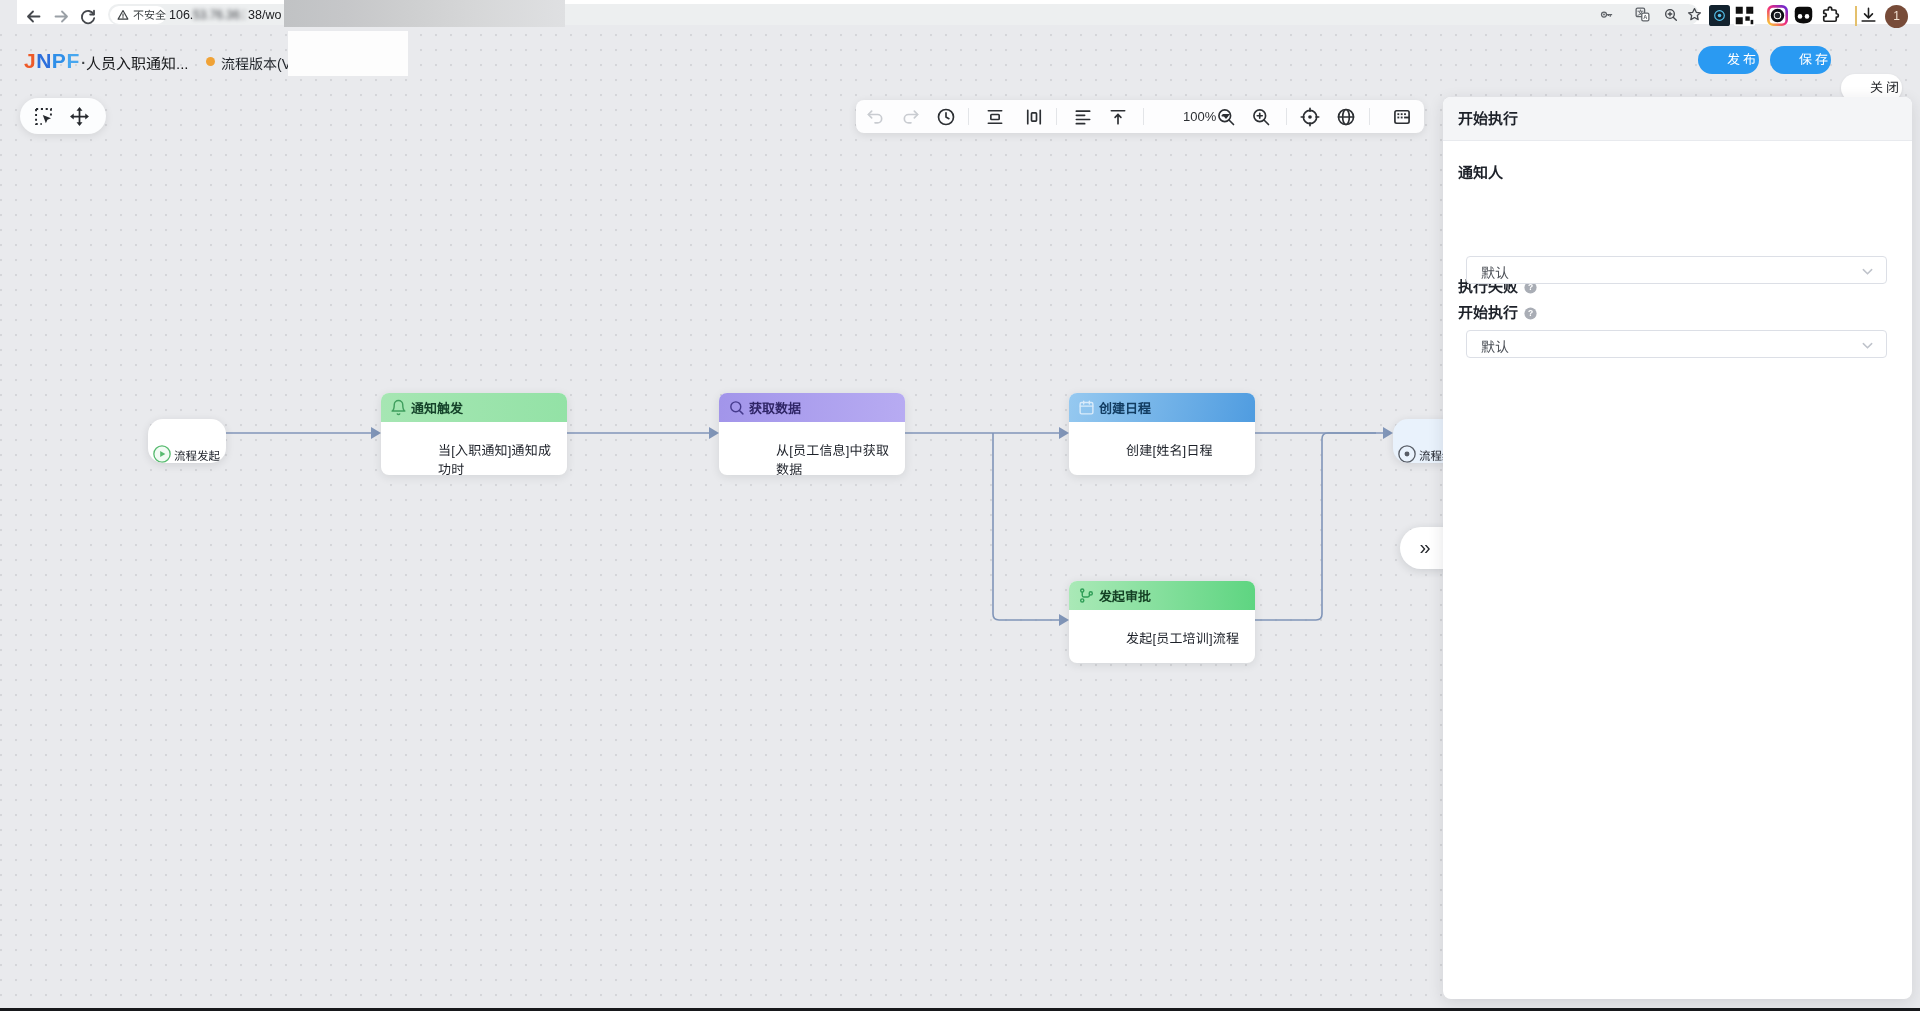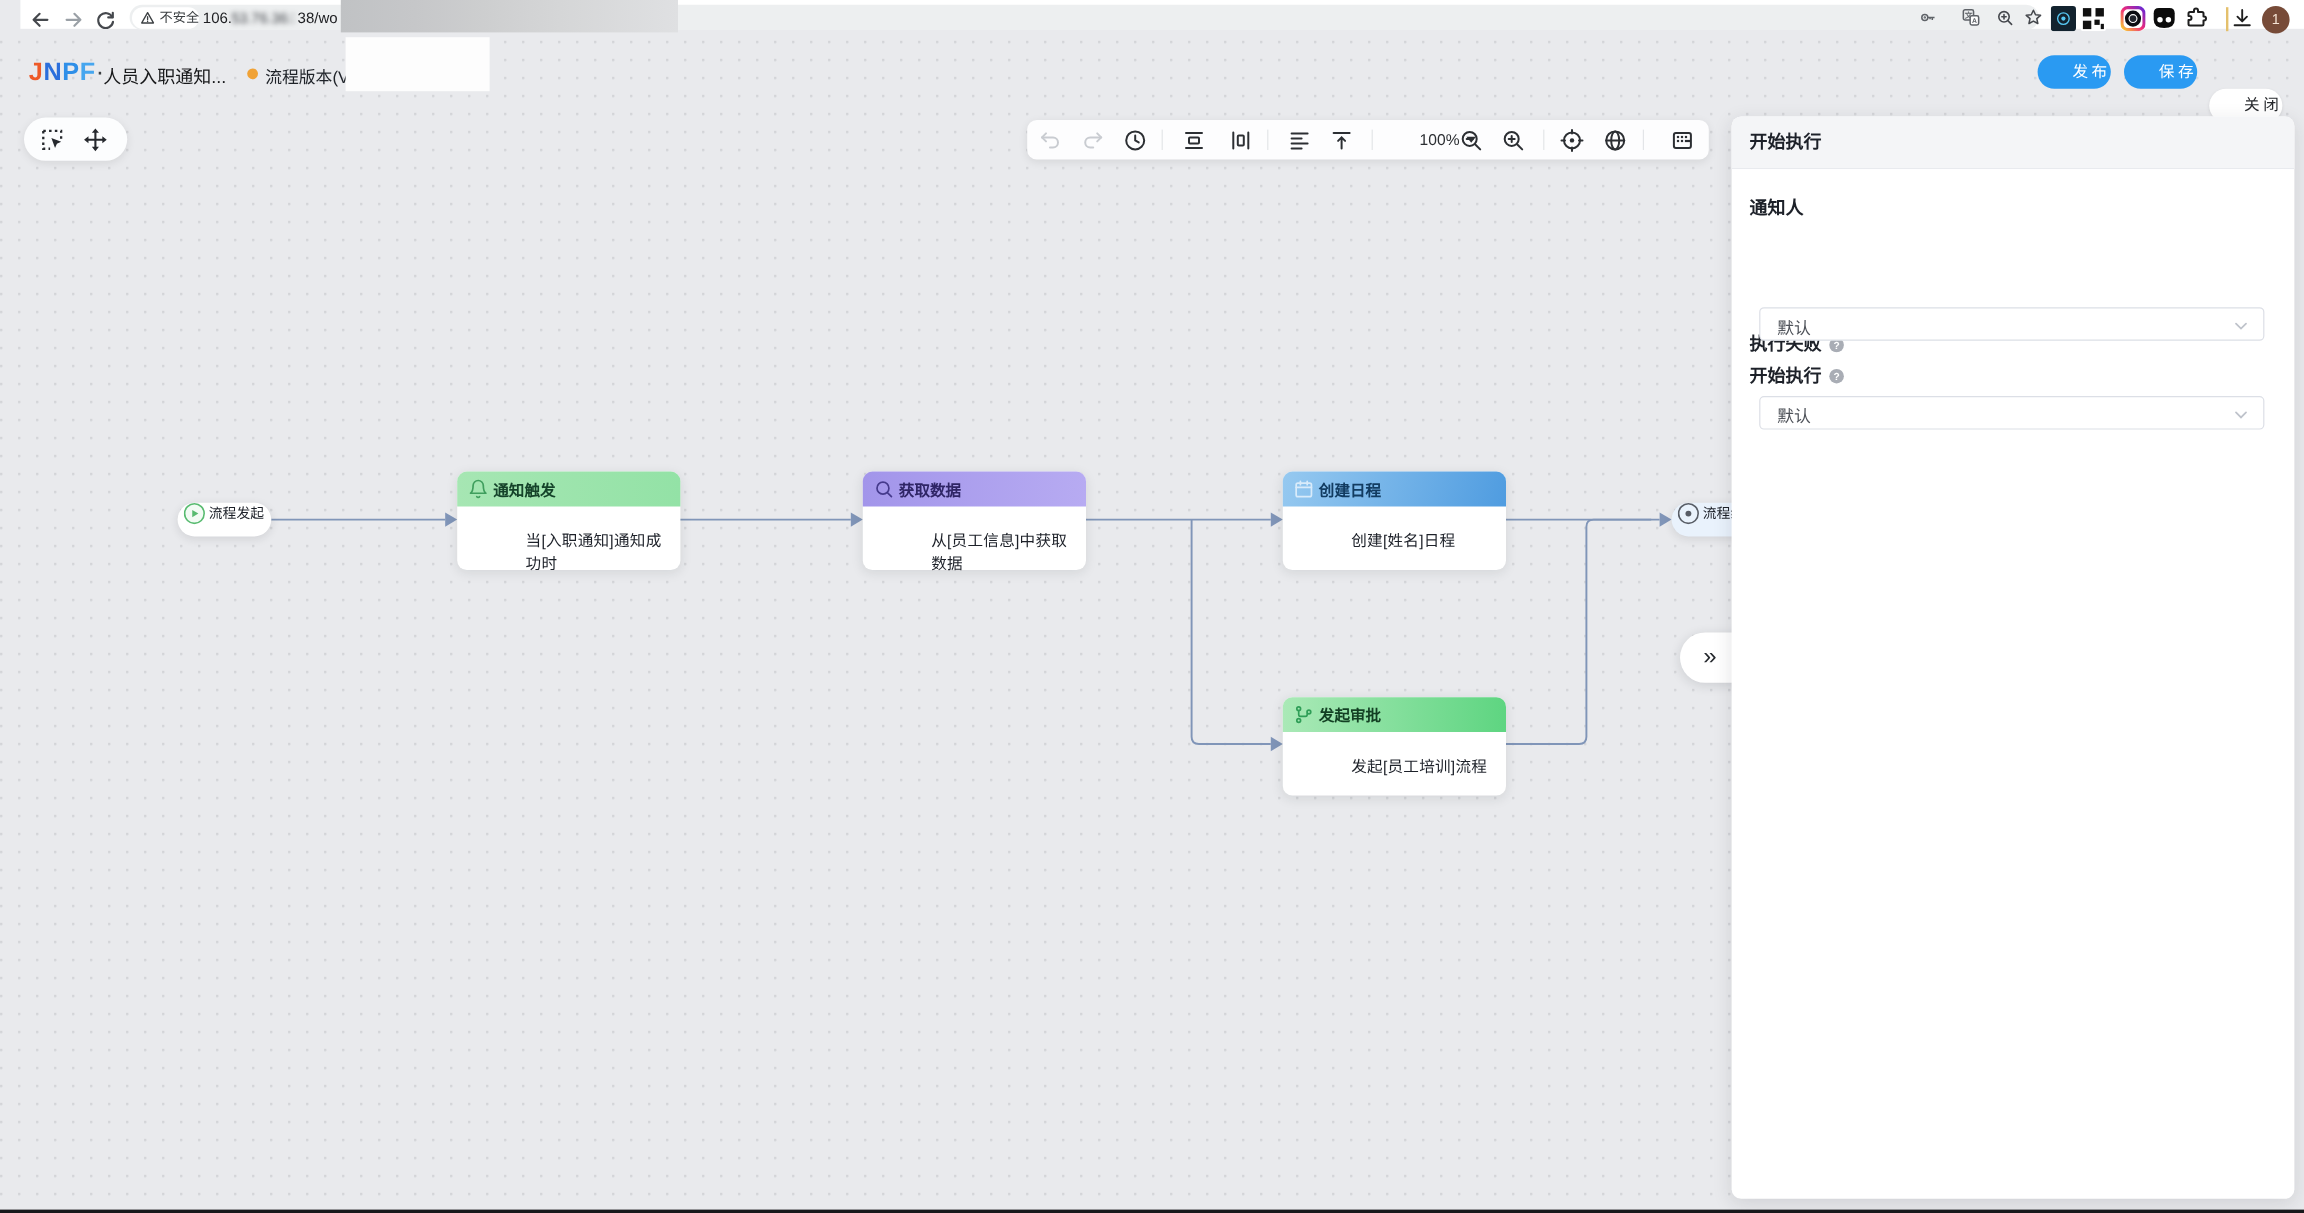--- a/index.html
+++ b/index.html
@@ -35,21 +35,21 @@
   #toolbar { position:absolute; left:856px; top:100px; width:568px; height:33px; background:#fdfdfe; border-radius:8px; box-shadow:0 2px 8px rgba(0,0,0,.09); z-index:10; }
   .tsep { position:absolute; top:8px; width:1px; height:17px; background:#e3e5e8; }
   #zoomtxt { position:absolute; left:305px; top:9px; font-size:13px; color:#2c2f33;margin-left:22px; }
 
   
   .card { position:absolute; width:186px; height:82px; border-radius:8px; background:#fff; box-shadow:0 2px 10px rgba(31,35,41,.10); z-index:5; }
   .chead { height:29px; border-radius:8px 8px 0 0; display:flex; align-items:center; padding-left:9px; }
   .chead svg { margin-right:4px; }
   .ctitle { font-size:13px; font-weight:bold; }
   .cbody { padding:18px 8px 0 9px; font-size:13px; color:#1d2129; letter-spacing:0.2px;margin-left:48px;}
-  .pill { position:absolute; height:28px; background:#fff; border-radius:15px; box-shadow:0 2px 8px rgba(31,35,41,.12); display:flex; align-items:flex-start; z-index:5; font-size:11.5px; color:#1d2129; white-space:nowrap; overflow:hidden; }
+  .pill { position:absolute; height:44px; background:#fff; border-radius:15px; box-shadow:0 2px 8px rgba(31,35,41,.12); display:flex; align-items:flex-end; z-index:5; font-size:11.5px; color:#1d2129; white-space:nowrap; overflow:hidden; }
 
   
   #panel { position:absolute; left:1443px; top:97px; width:469px; height:902px; background:#fff; border-radius:8px; box-shadow:0 4px 16px rgba(31,35,41,.12); z-index:20; }
   #ptitle { height:44px; background:#f4f5f7; border-bottom:1px solid #e8eaee; border-radius:8px 8px 0 0; line-height:44px; padding-left:15px; font-size:15px; font-weight:bold; color:#1d2129; }
   .plabel { position:absolute; left:15px; font-size:15px; font-weight:bold; color:#1d2129; }
   .pinput { position:absolute; left:23px; width:421px; height:28px; border:1px solid #dcdfe6; border-radius:4px; background:#fff; }
   .qicon { display:inline-block; vertical-align:-2px; margin-left:6px; }
   .chev { position:absolute; right:12px; top:8px; }
   #tag { position:absolute; left:6px; top:4px; height:20px; background:#eef0f3; border-radius:3px; font-size:13px; color:#43474d; line-height:20px; padding:0 6px; }
   #tag .x { color:#9a9ea6; margin-left:5px; font-size:12px; }

